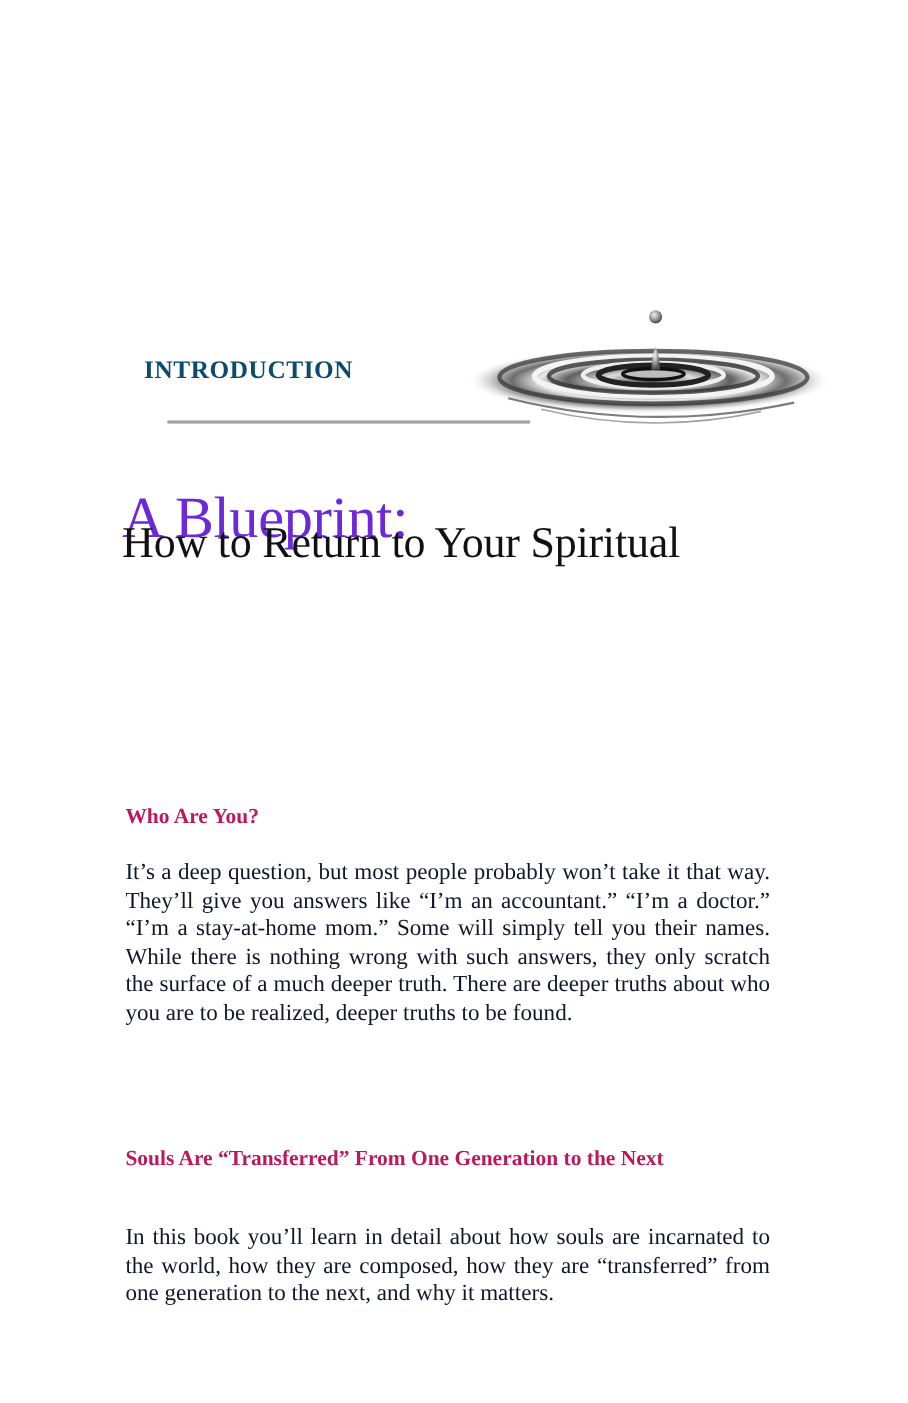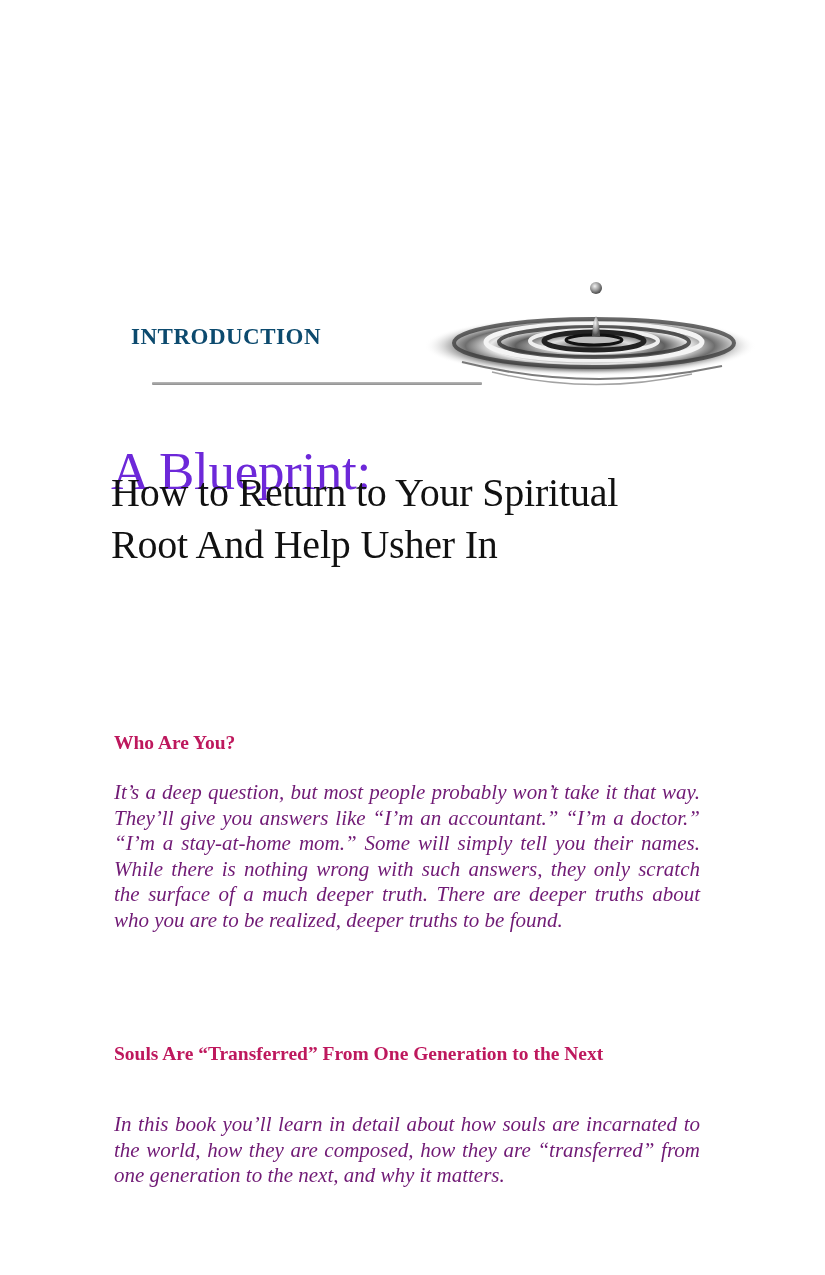--- a/index.html
+++ b/index.html
@@ -80,22 +80,21 @@
       line-height: 24px;
       color: #be185d;
       white-space: nowrap;
     }
     .section p {
       margin: 0;
       font-family: "Liberation Serif", serif;
       font-size: 21px;
       line-height: 25.6px;
       text-align: justify;
-      color: #701a75;
-      font-style: italic;
+      color: #0f172a;
     }
     #sec1-head { top: 731px; }
     #sec1-body { top: 780px; }
     #sec2-head { top: 1042px; }
     #sec2-body { top: 1112px; }
   </style>
 </head>
 <body>
 
 <div>
@@ -134,21 +133,20 @@
     <path d="M170 60 Q171 44 174 40 Q177 44 178 60 Z" fill="url(#dropg)"></path>
 
     <path d="M40 86 Q168 118 300 90" fill="none" stroke="#444" stroke-width="2" opacity="0.7"></path>
     <path d="M70 96 Q170 120 270 98" fill="none" stroke="#666" stroke-width="1.5" opacity="0.6"></path>
   </svg>
 </div>
 
 <h1 class="title-main">A Blueprint:</h1>
 <div class="title-sub">
   <div>How to Return to Your Spiritual</div>
-  <div>Root And Help Usher In</div>
 </div>
 
 <div class="section" id="sec1-head">
   <h3>Who Are You?</h3>
 </div>
 <div class="section" id="sec1-body">
   <p>It’s a deep question, but most people probably won’t take it that way. They’ll give you answers like “I’m an accountant.” “I’m a doctor.” “I’m a stay-at-home mom.” Some will simply tell you their names. While there is nothing wrong with such answers, they only scratch the surface of a much deeper truth. There are deeper truths about who you are to be realized, deeper truths to be found.</p>
 </div>
 
 <div class="section" id="sec2-head">

